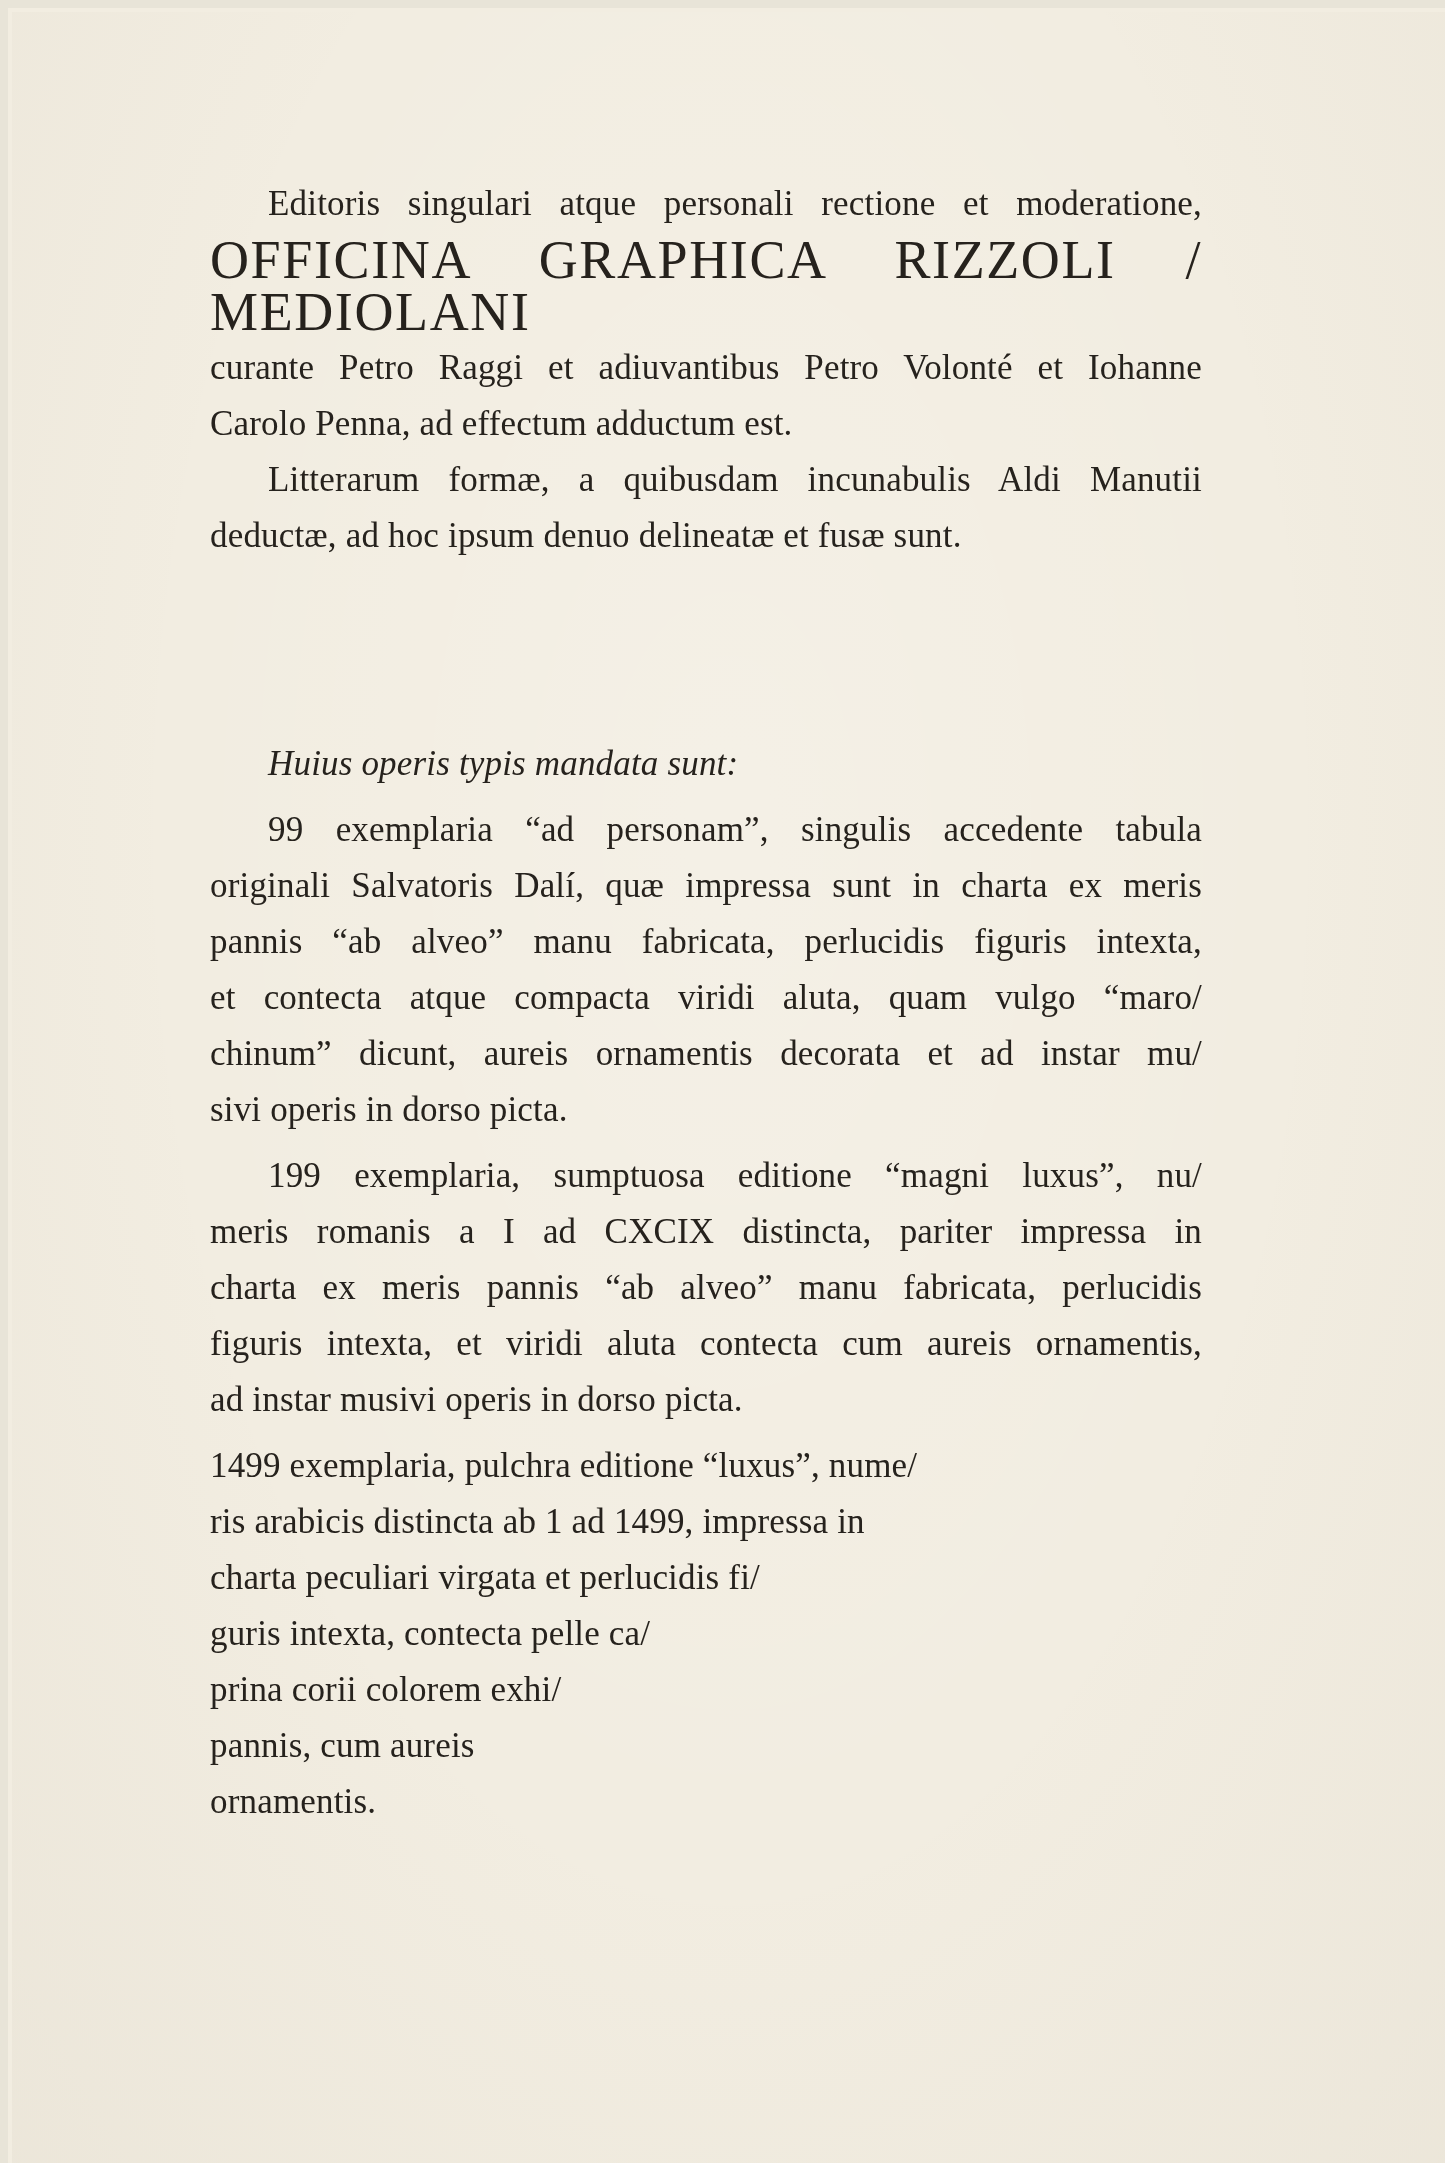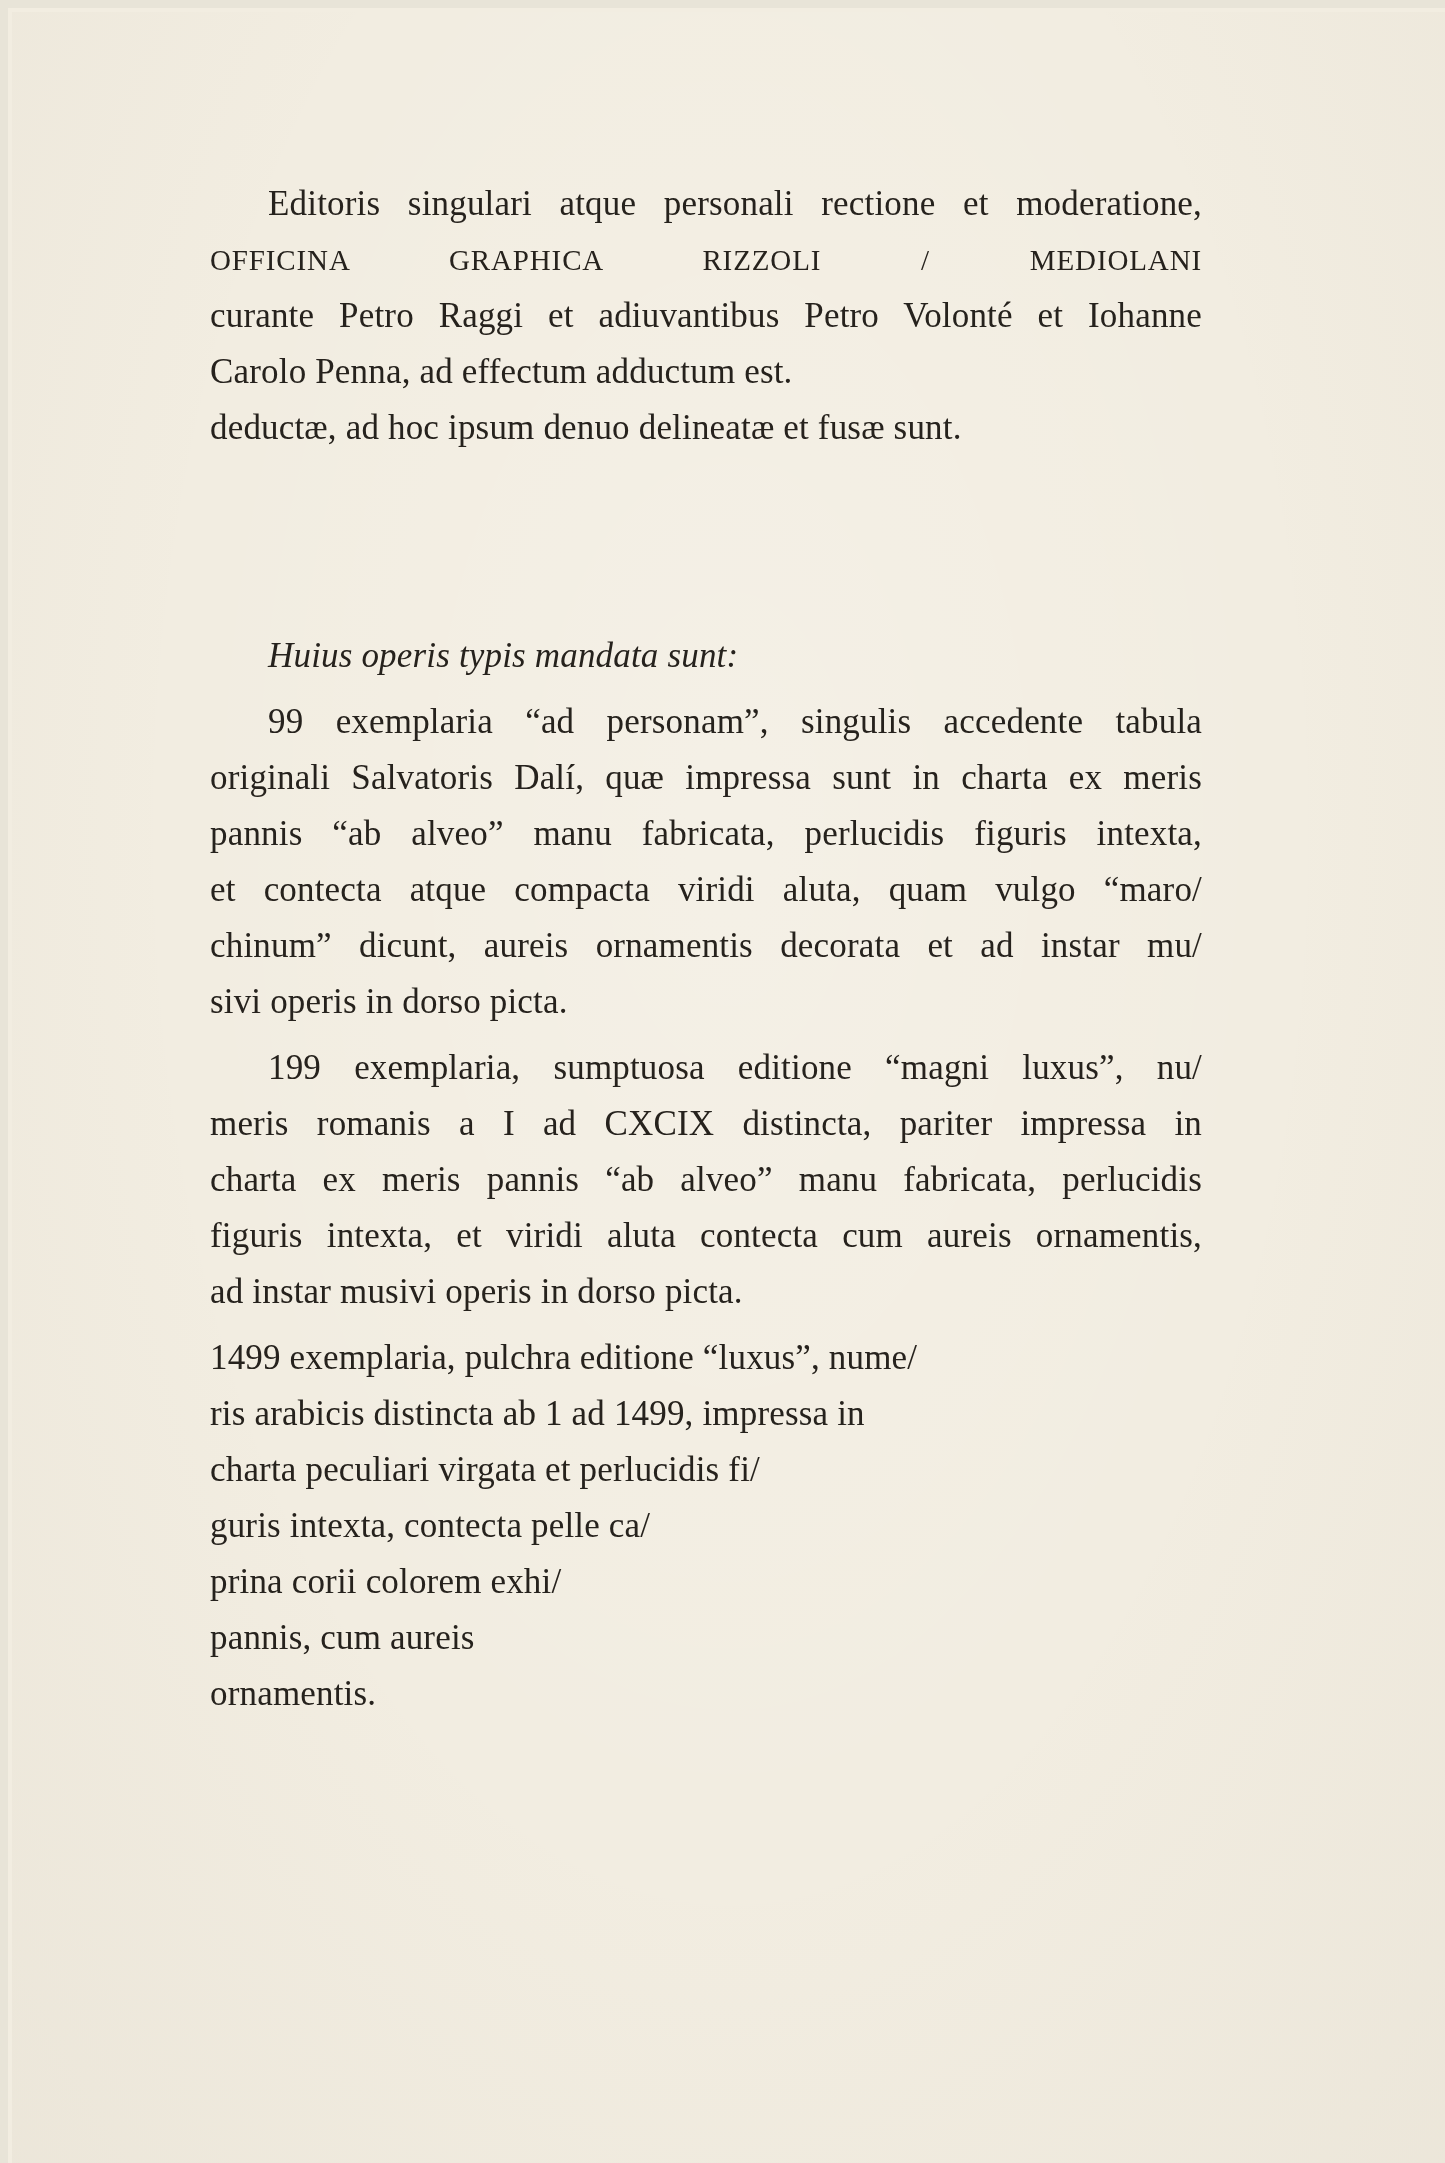--- a/index.html
+++ b/index.html
@@ -32,21 +32,21 @@
     letter-spacing: 0.005em;
   }
   .para { margin: 0; }
   .line { white-space: normal; }
   .line.justify {
     text-align: justify;
     text-align-last: justify;
   }
   .line.indent { text-indent: 58px; }
   .line.caps {
-    font-size: 29px;
+    font-size: 54px;
     letter-spacing: 0.03em;
   }
   .heading {
     margin-top: 176px;
     text-indent: 58px;
     font-style: italic;
   }
   .para.spaced { margin-top: 14px; }
   .para.taper { padding-right: 80px; }
   .para.taper .line { text-align: left; }
@@ -58,20 +58,21 @@
   <div class="text-block">
 
     <div class="para">
         <div class="line indent justify">Editoris singulari atque personali rectione et moderatione,</div>
         <div class="line justify caps">OFFICINA GRAPHICA RIZZOLI / MEDIOLANI</div>
         <div class="line justify">curante Petro Raggi et adiuvantibus Petro Volonté et Iohanne</div>
         <div class="line">Carolo Penna, ad effectum adductum est.</div>
       </div>
 
     <div class="para">
+        <div class="line indent justify">Litterarum formæ, a quibusdam incunabulis Aldi Manutii</div>
         <div class="line">deductæ, ad hoc ipsum denuo delineatæ et fusæ sunt.</div>
       </div>
 
     <div class="heading">Huius operis typis mandata sunt:</div>
 
     <div class="para spaced">
         <div class="line indent justify">99 exemplaria “ad personam”, singulis accedente tabula</div>
         <div class="line justify">originali Salvatoris Dalí, quæ impressa sunt in charta ex meris</div>
         <div class="line justify">pannis “ab alveo” manu fabricata, perlucidis figuris intexta,</div>
         <div class="line justify">et contecta atque compacta viridi aluta, quam vulgo “maro/</div>

